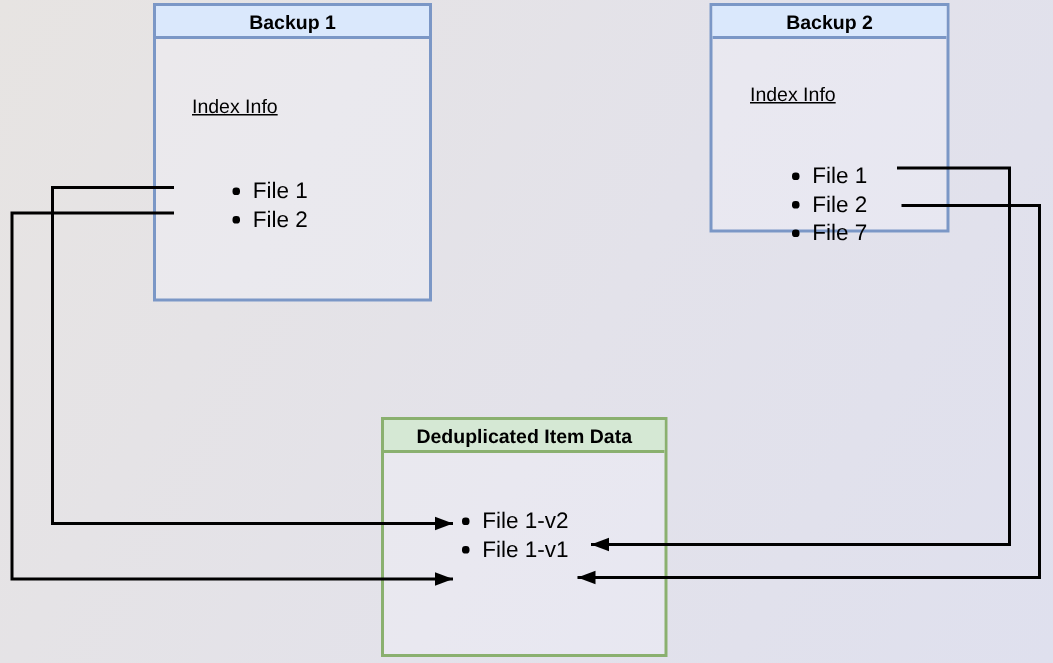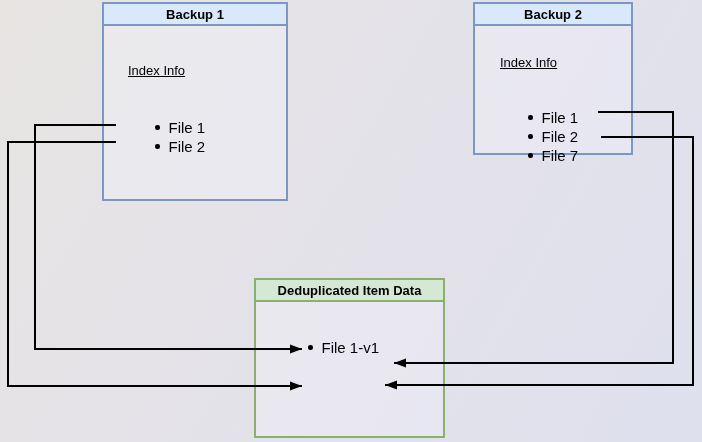--- a/index.html
+++ b/index.html
@@ -94,20 +94,24 @@
         <span>File 7</span>
       </li>
     </ul>
   </section>
 
   <section class="box green" style="left:254px;top:278px;width:191px;height:160px;">
     <header>Deduplicated Item Data</header>
     <ul class="files" style="left:52px;top:58px;">
       <li>
         <span class="dot"></span>
+        <span>File 1-v2</span>
+      </li>
+      <li>
+        <span class="dot"></span>
         <span>File 1-v1</span>
       </li>
     </ul>
   </section>
 
   <svg class="wires" viewBox="0 0 702 442">
     <defs>
       <marker id="arrow" markerUnits="userSpaceOnUse" markerWidth="14" markerHeight="12" refX="13" refY="5" orient="auto">
         <path d="M1,0.5 L13,5 L1,9.5 Z" fill="#000000"></path>
       </marker>

